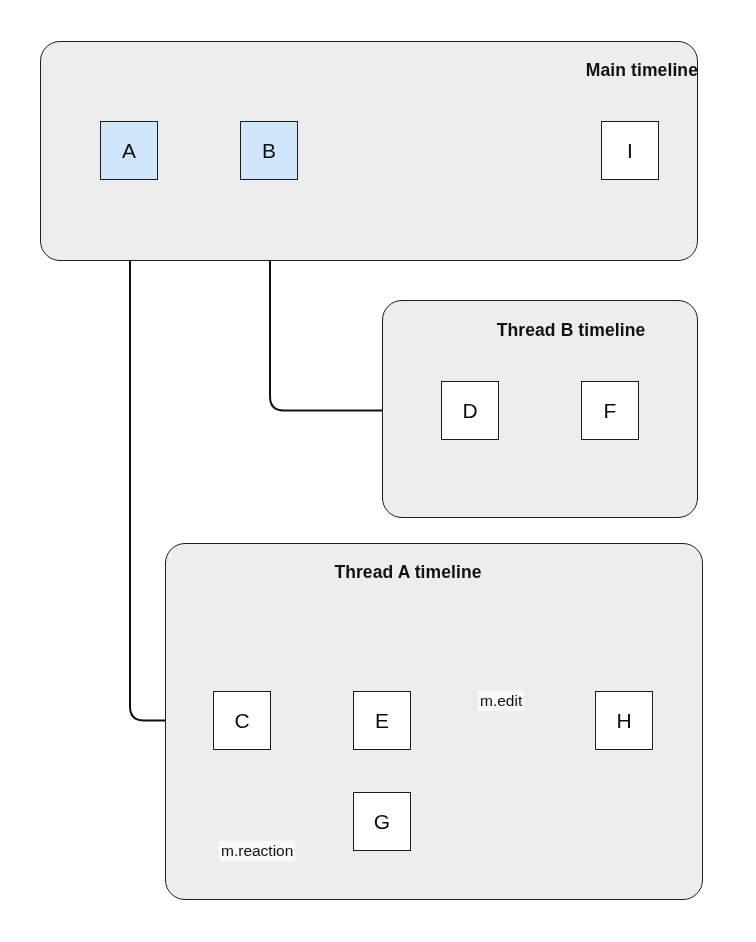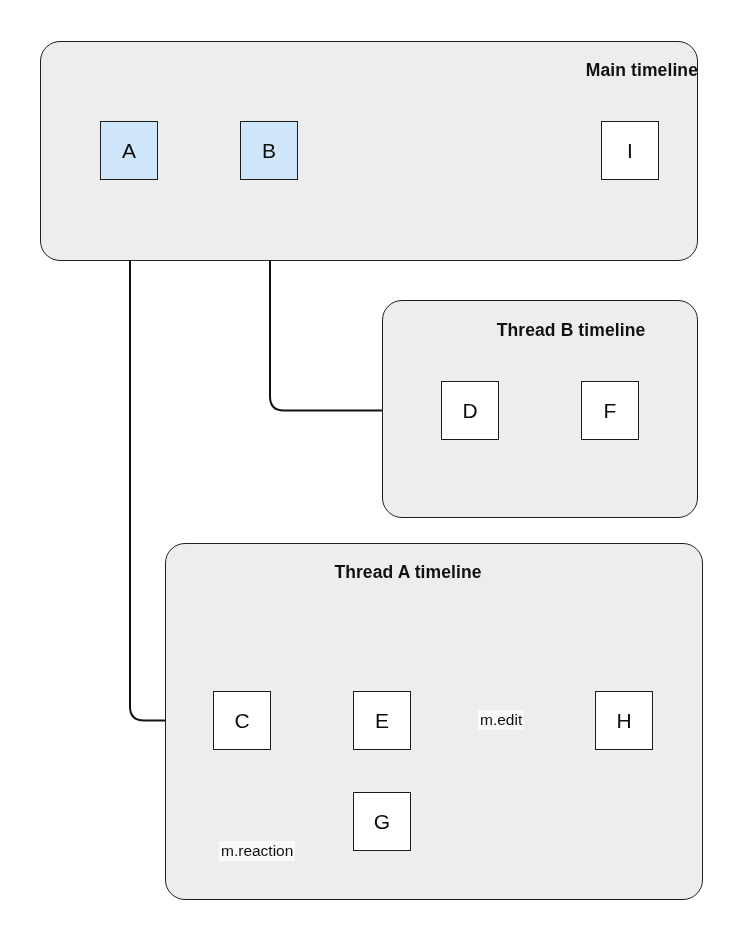--- a/index.html
+++ b/index.html
@@ -100,16 +100,16 @@
   <div class="node" style="left:601px;top:121px;width:58px;height:59px;">I</div>
 
   <div class="node" style="left:441px;top:381px;width:58px;height:59px;">D</div>
   <div class="node" style="left:581px;top:381px;width:58px;height:59px;">F</div>
 
   <div class="node" style="left:213px;top:691px;width:58px;height:59px;">C</div>
   <div class="node" style="left:353px;top:691px;width:58px;height:59px;">E</div>
   <div class="node" style="left:595px;top:691px;width:58px;height:59px;">H</div>
   <div class="node" style="left:353px;top:792px;width:58px;height:59px;">G</div>
 
-  <div class="edge-label" style="left:478px;top:710px;text-align:center;">m.edit</div>
+  <div class="edge-label" style="left:478px;top:691px;text-align:center;">m.edit</div>
   <div class="edge-label" style="left:219px;top:841px;text-align:center;">m.reaction</div>
 
 </div>
 
 </body></html>

